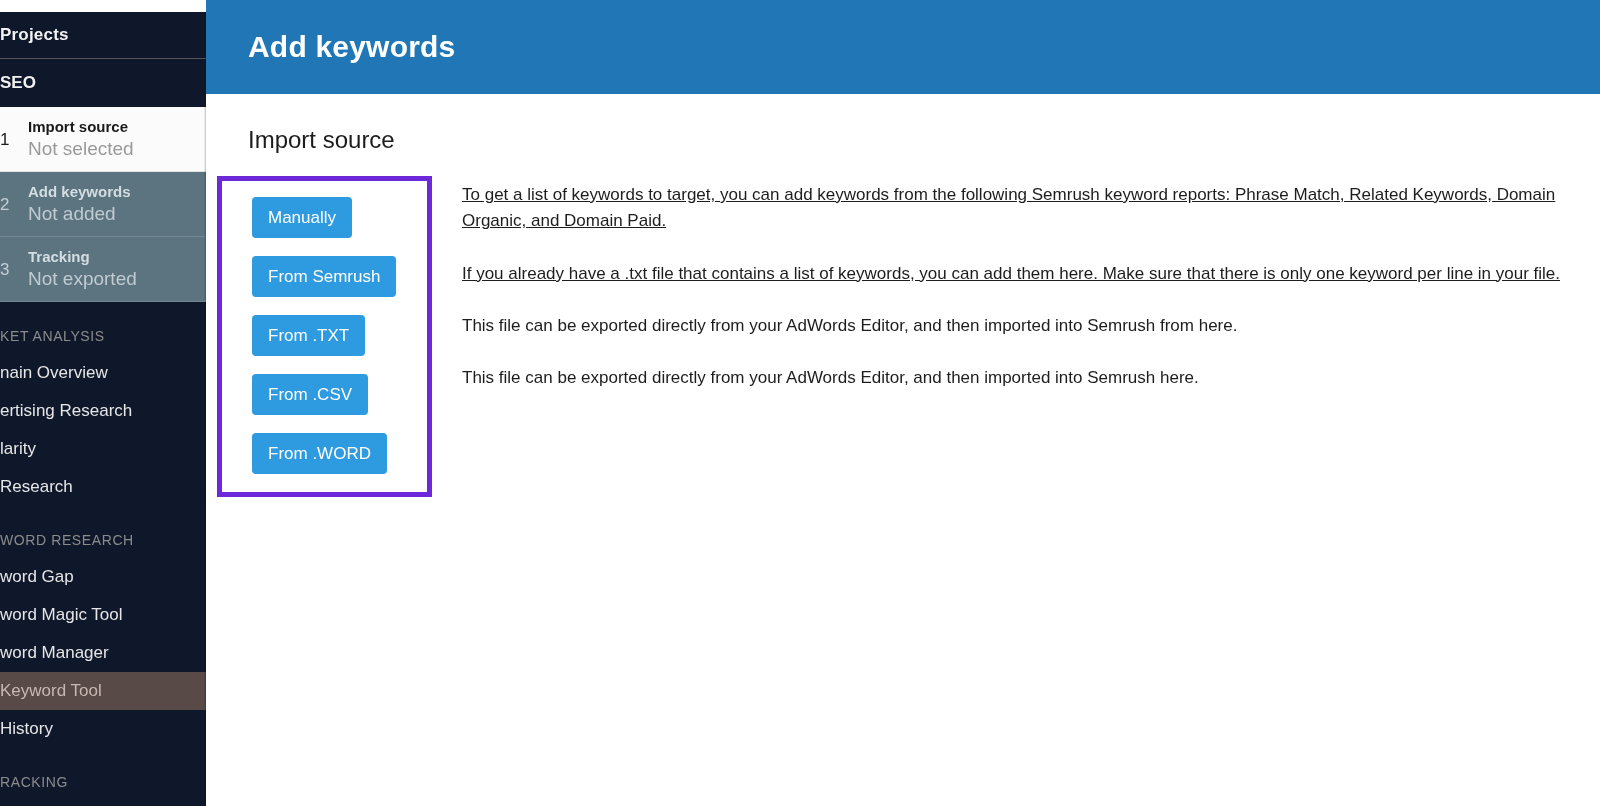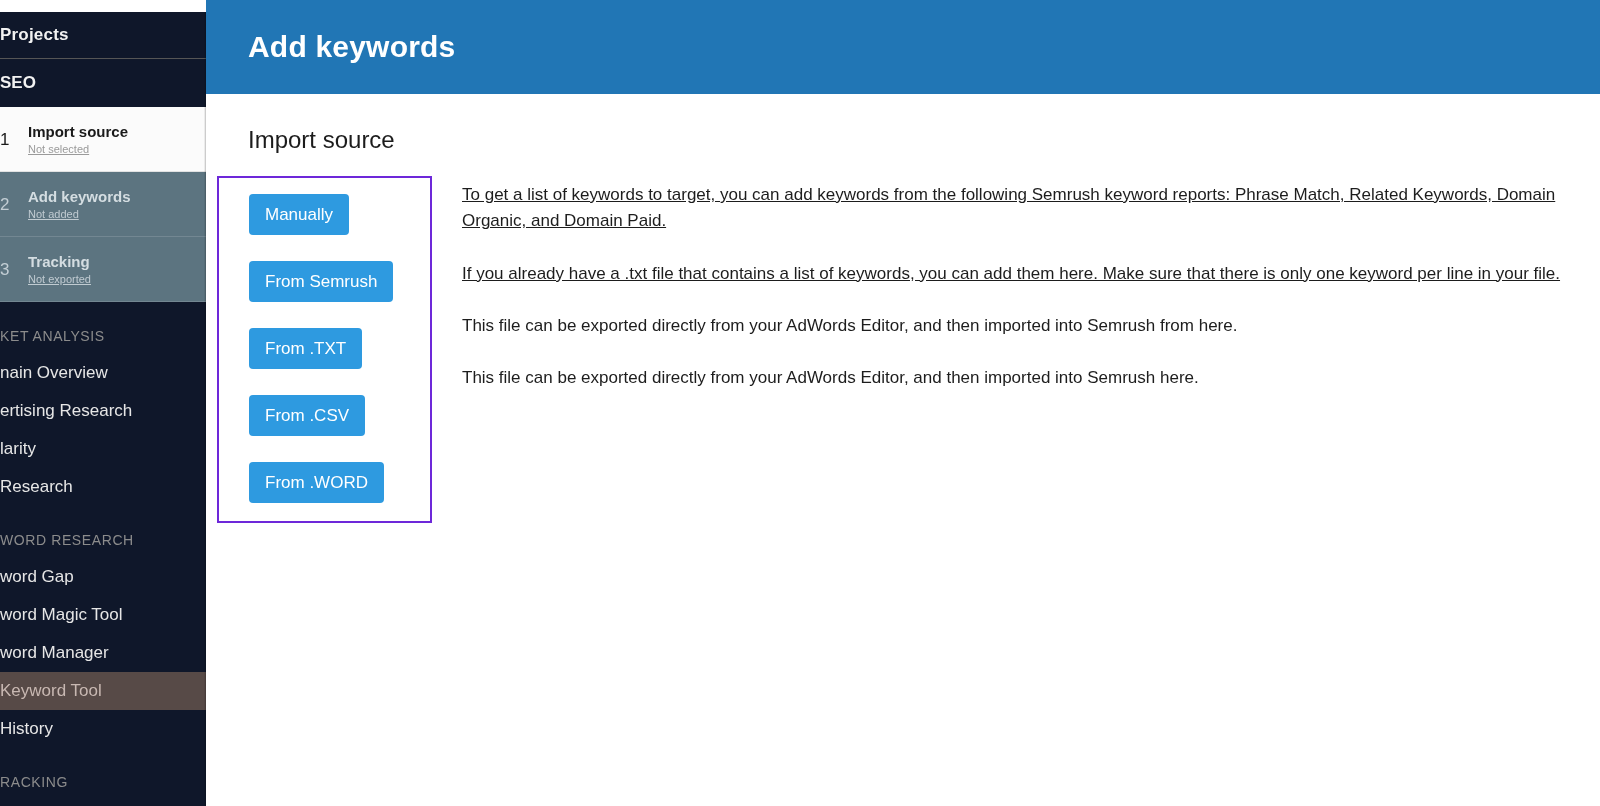--- a/index.html
+++ b/index.html
@@ -70,21 +70,21 @@
     padding-left: 48px;
     border-bottom: 1px solid rgba(255,255,255,.14);
   }
   .step .num {
     width: 28px;
     font-size: 17px;
     line-height: 1;
   }
   .step .txt { display: flex; flex-direction: column; gap: 3px; }
   .step .title { font-size: 15px; font-weight: bold; line-height: 1.15; }
-  .step .sub   { font-size: 11px; line-height: 1.15; text-decoration: underline; }
+  .step .sub   { font-size: 19px; line-height: 1.15; }
 
   .step.active { background: #fbfbfb; border-bottom: 1px solid #e2e2e2; }
   .step.active .num   { color: #1a1a1a; }
   .step.active .title { color: #1a1a1a; }
   .step.active .sub   { color: #9a9a9a; }
 
   .step.pending { background: #5c7480; }
   .step.pending .num   { color: #c3ced4; }
   .step.pending .title { color: #d4dde1; }
   .step.pending .sub   { color: #c0cbd1; }
@@ -159,28 +159,28 @@
     position: relative;
     display: flex;
     align-items: flex-start;
     margin-top: 22px;
   }
 
   
   .source-box {
     position: relative;
     margin-left: 11px;
-    border: 2px solid #6d28d9;
+    border: 5px solid #6d28d9;
     background: #ffffff;
     width: 215px;
     padding: 16px 20px 18px 30px;
     display: flex;
     flex-direction: column;
     align-items: flex-start;
-    gap: 26px;
+    gap: 18px;
     flex: 0 0 auto;
   }
 
   .src-btn {
     background: #2e9ae0;
     color: #ffffff;
     border: none;
     border-radius: 4px;
     font-family: "Liberation Sans", sans-serif;
     font-size: 17px;

